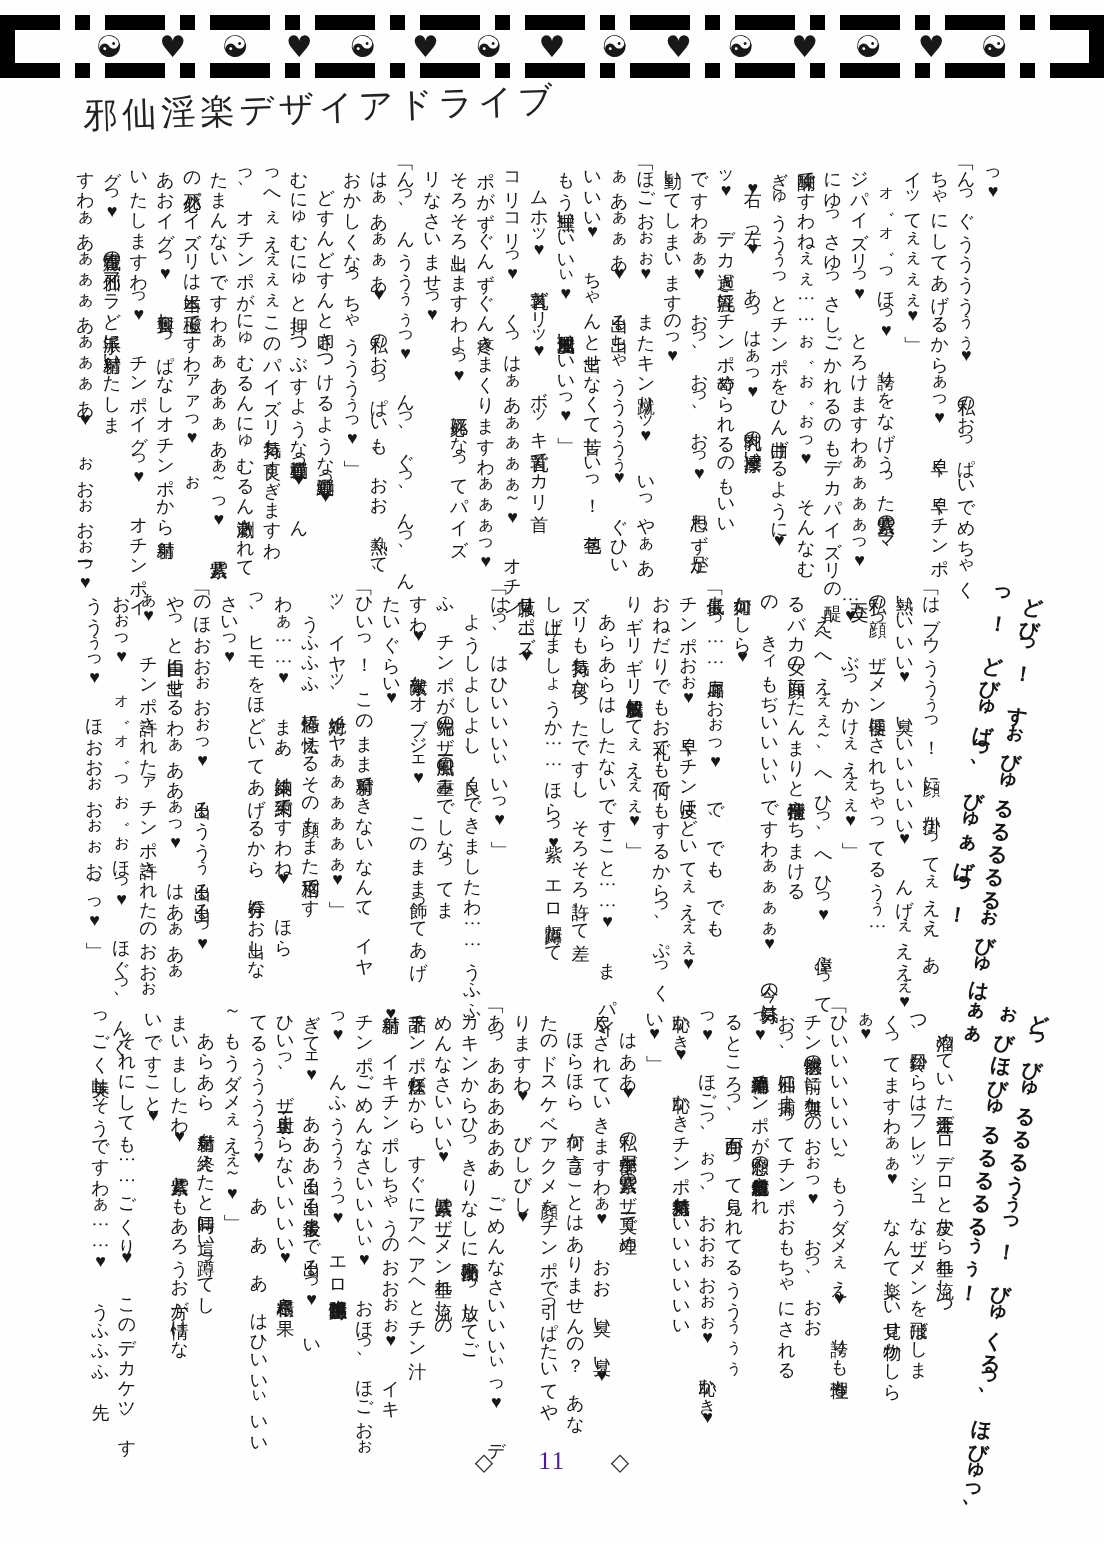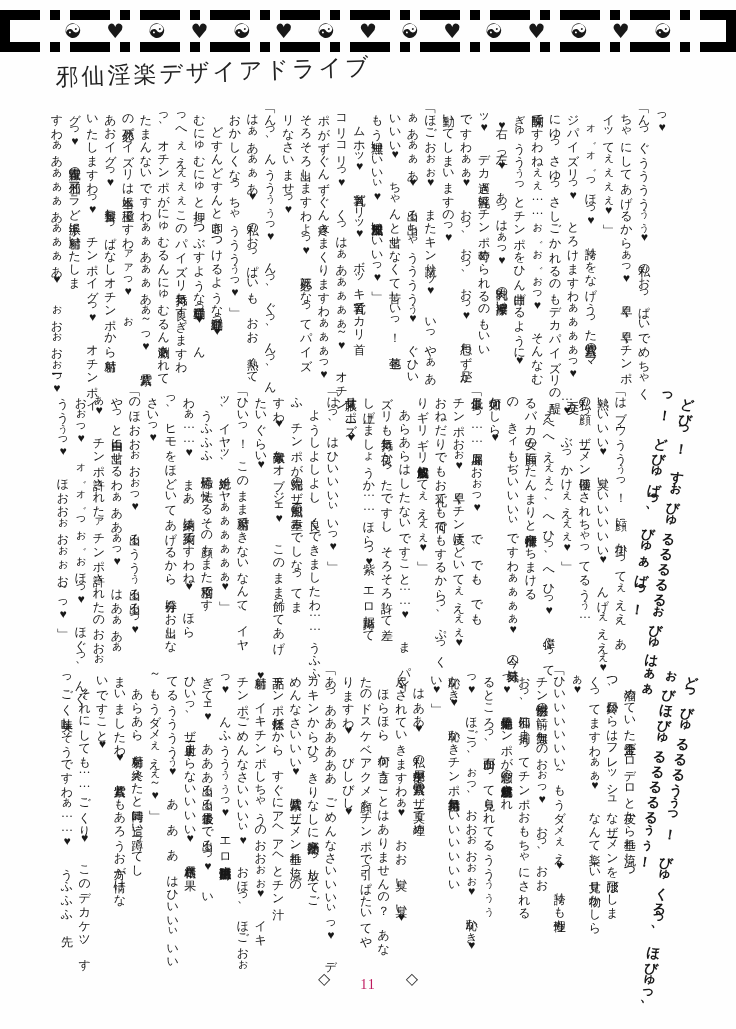--- a/index.html
+++ b/index.html
@@ -70,21 +70,21 @@
   .sfxblock .vcol{display:block;white-space:pre;}
   .sfx2{top:390px;right:36px;height:270px;}
   .sfx3{top:668px;right:32px;height:280px;}
 
   
   .footer{
     position:absolute;left:0;right:0;top:964px;
     display:flex;justify-content:center;align-items:center;gap:30px;
   }
   .diamond{font-size:16px;color:#333;font-family:"DejaVu Sans",sans-serif;}
-  .pagenum{font-size:14px;color:#be185d;letter-spacing:1px;margin-top:13px;}
+  .pagenum{font-size:17px;color:#4c1d95;letter-spacing:1px;}
 </style>
 </head>
 <body>
 
 <div class="page">
 
   <div class="border">
     <div class="bar-row bar-top"></div>
     <div class="symbols">
         <span class="sym icon-yin-yang">☯</span>

